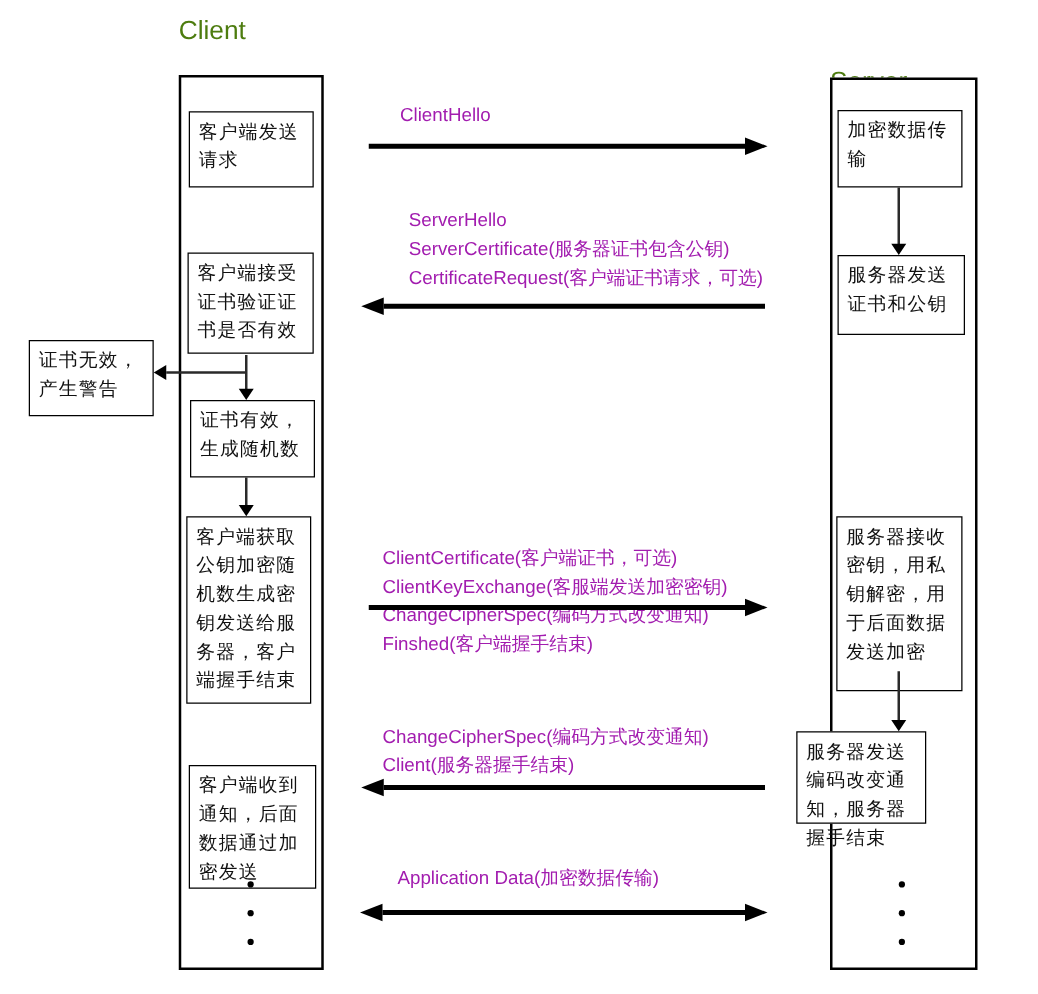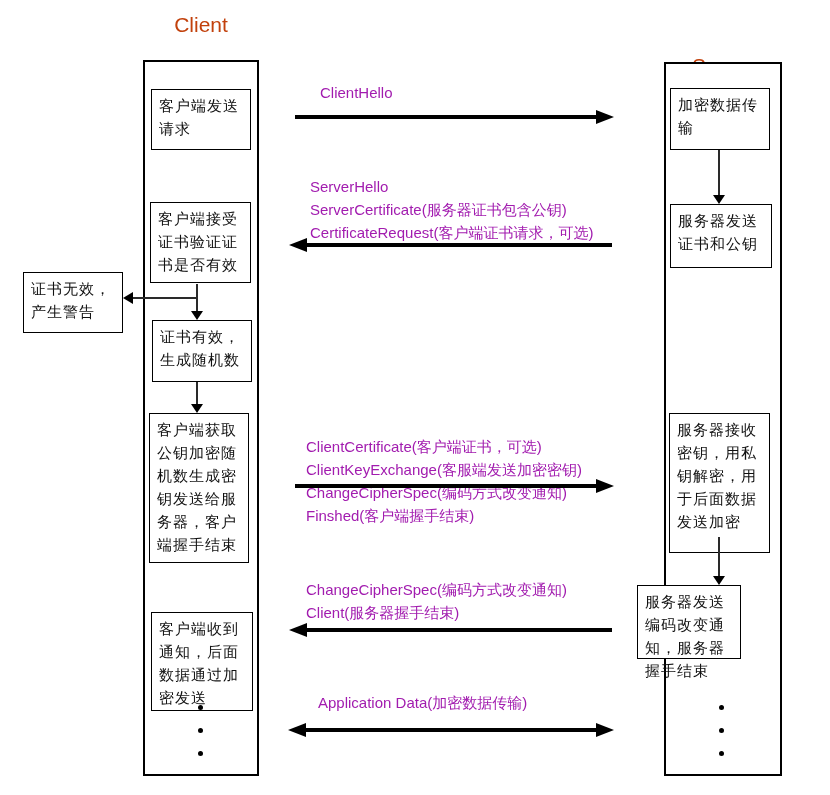--- a/index.html
+++ b/index.html
@@ -2,21 +2,21 @@
 <html><head>
 <meta charset="utf-8">
 <style>
   html,body{margin:0;padding:0;background:#fff;}
   #stage{
     position:relative;width:830px;height:795px;background:#ffffff;
     font-family:"Liberation Sans",sans-serif;color:#000;overflow:hidden;
   }
   .abs{position:absolute;}
   .lane{border:2px solid #000;background:#fff;box-sizing:border-box;}
-  .title{font-size:21px;text-align:center;color:#c2410c;}
+  .title{font-size:21px;color:#4d7c0f;}
   .box{
     border:1.5px solid #000;background:#fff;box-sizing:border-box;
     font-size:15px;letter-spacing:1px;line-height:23px;
     padding:4px 2px 4px 7px;color:#111;
   }
   .msg-line{font-size:15px;line-height:23px;white-space:nowrap;color:#a21caf;}
   .hline4{height:4px;background:#000;}
   .head-r{width:0;height:0;border-left:18px solid #000;border-top:7px solid transparent;border-bottom:7px solid transparent;}
   .head-l{width:0;height:0;border-right:18px solid #000;border-top:7px solid transparent;border-bottom:7px solid transparent;}
   .vline{width:1.5px;background:#2a2a2a;}
@@ -60,21 +60,21 @@
   <div class="abs vhead-d" style="left:713px;top:195px;"></div>
   <div class="abs vline" style="left:718px;top:537px;height:40px;"></div>
   <div class="abs vhead-d" style="left:713px;top:576px;"></div>
 
   <div class="abs" style="left:320px;top:81px;">
     <div class="msg-line">ClientHello</div>
   </div>
   <div class="abs hline4" style="left:295px;top:115px;width:301px;"></div>
   <div class="abs head-r" style="left:596px;top:110px;"></div>
 
-  <div class="abs" style="left:310px;top:165px;margin-top:10px;">
+  <div class="abs" style="left:327px;top:165px;">
     <div class="msg-line">ServerHello</div>
     <div class="msg-line">ServerCertificate(服务器证书包含公钥)</div>
     <div class="msg-line">CertificateRequest(客户端证书请求，可选)</div>
   </div>
   <div class="abs hline4" style="left:307px;top:243px;width:305px;"></div>
   <div class="abs head-l" style="left:289px;top:238px;"></div>
 
   <div class="abs" style="left:306px;top:390px;margin-top:45px;">
     <div class="msg-line">ClientCertificate(客户端证书，可选)</div>
     <div class="msg-line">ClientKeyExchange(客服端发送加密密钥)</div>

